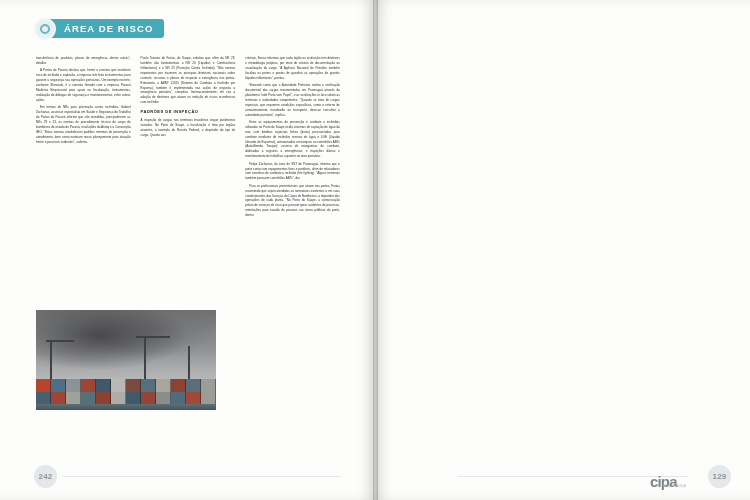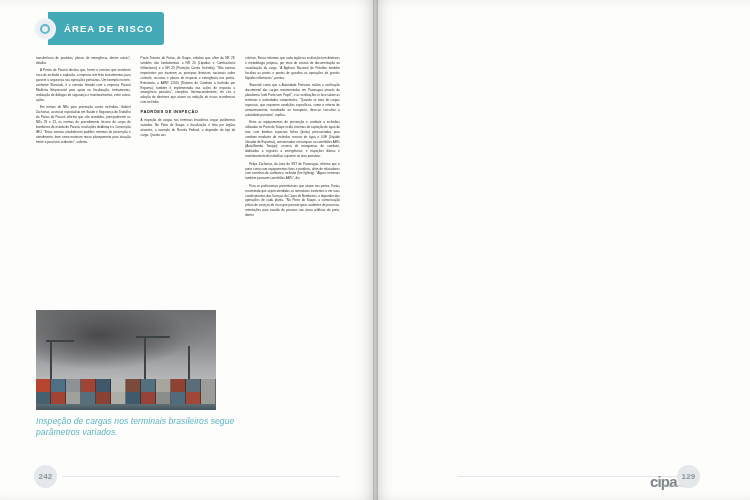--- a/index.html
+++ b/index.html
@@ -55,21 +55,21 @@
     position: relative; z-index: 2;
     flex: none;
   }
   .hdr-circle-inner {
     width: 10px; height: 10px;
     border-radius: 50%;
     border: 2px solid #63b9c4;
   }
   .hdr-pill {
     margin-left: -8px;
-    height: 33px;
+    height: 19px;
     padding: 0 11px 0 16px;
     background: #45aab8;
     border-radius: 0 3px 3px 0;
     display: flex; align-items: center;
   }
   .hdr-pill span {
     color: #ffffff;
     font-size: 9.5px;
     font-weight: bold;
     letter-spacing: 1.1px;
@@ -153,21 +153,21 @@
     width: 23px; height: 23px;
     border-radius: 50%;
     background: #e4e8ea;
     color: #8d9599;
     font-size: 8px;
     font-weight: bold;
     display: flex; align-items: center; justify-content: center;
     letter-spacing: .2px;
   }
   #pn-left  { left: 34px; }
-  #pn-right { right: 50px; }
+  #pn-right { right: 19px; }
 
   .footer-rule {
     position: absolute;
     bottom: 23px; height: 1px;
     background: #e3e6e8;
   }
   #fr-left  { left: 62px;  width: 278px; }
   #fr-right { right: 62px; width: 230px; }
 
   .cipa-logo {
@@ -269,21 +269,20 @@
           <div class="ctn" style="background:#506c7c"></div>
           <div class="ctn" style="background:#a34838"></div>
           <div class="ctn" style="background:#9a9c98"></div>
         </div>
 
         <div class="water"></div>
       </div>
 
     </div>
 
-    <div class="caption">Inspeção de cargas nos terminais brasileiros segue parâmetros variados.</div>
 
     <div class="footer-rule" id="fr-left"></div>
     <div class="page-num" id="pn-left">242</div>
   </div>
 
   <div class="page page-right">
 
     <div class="footer-rule" id="fr-right"></div>
 
     <div class="cipa-logo">

